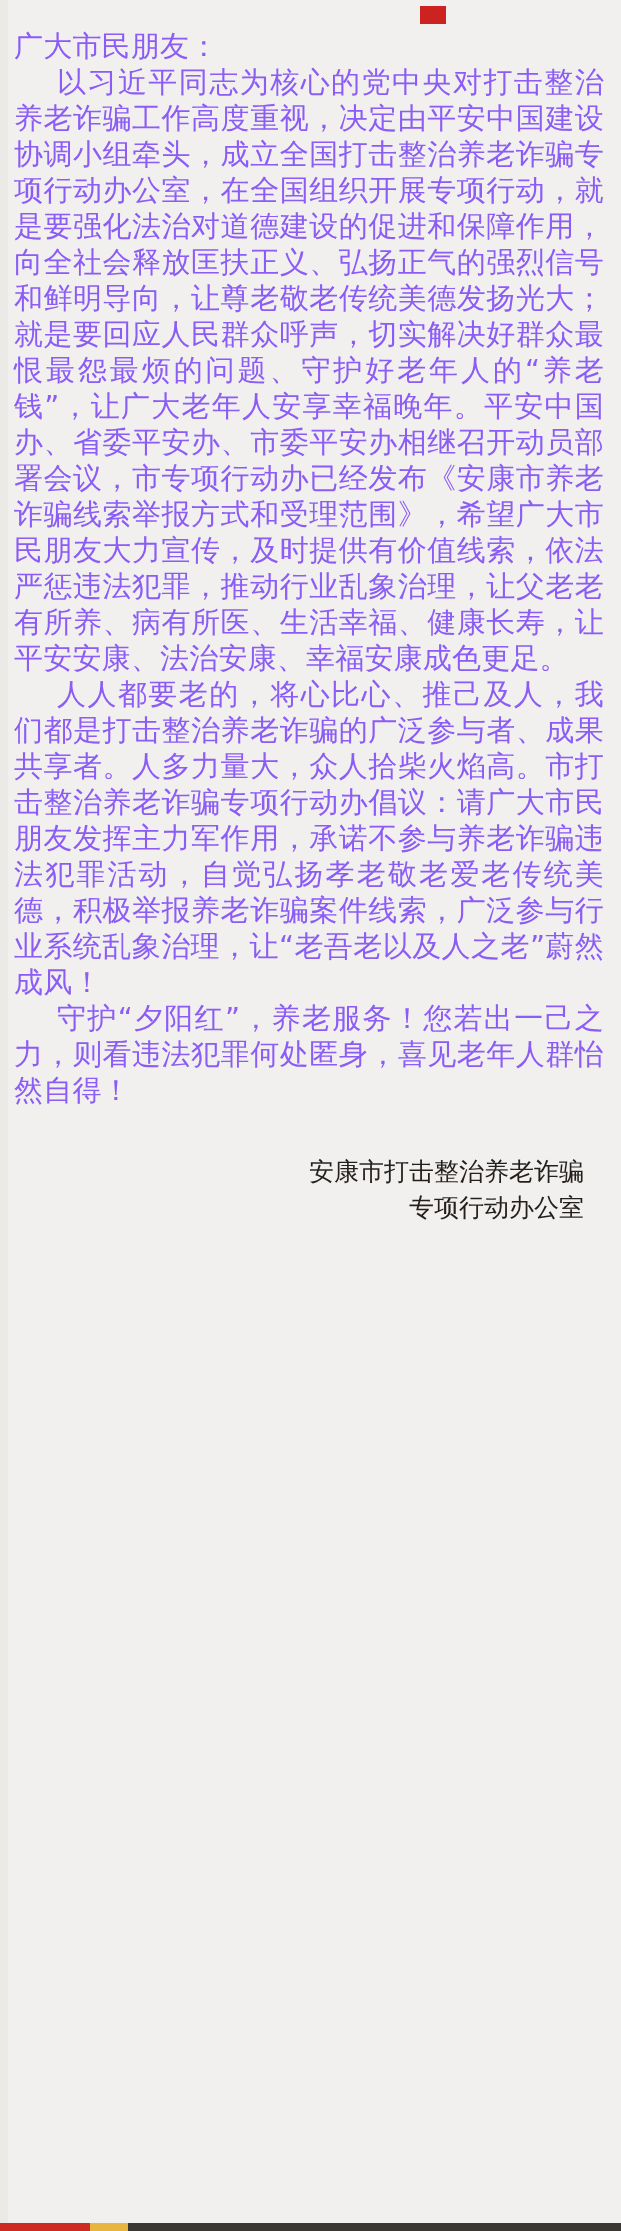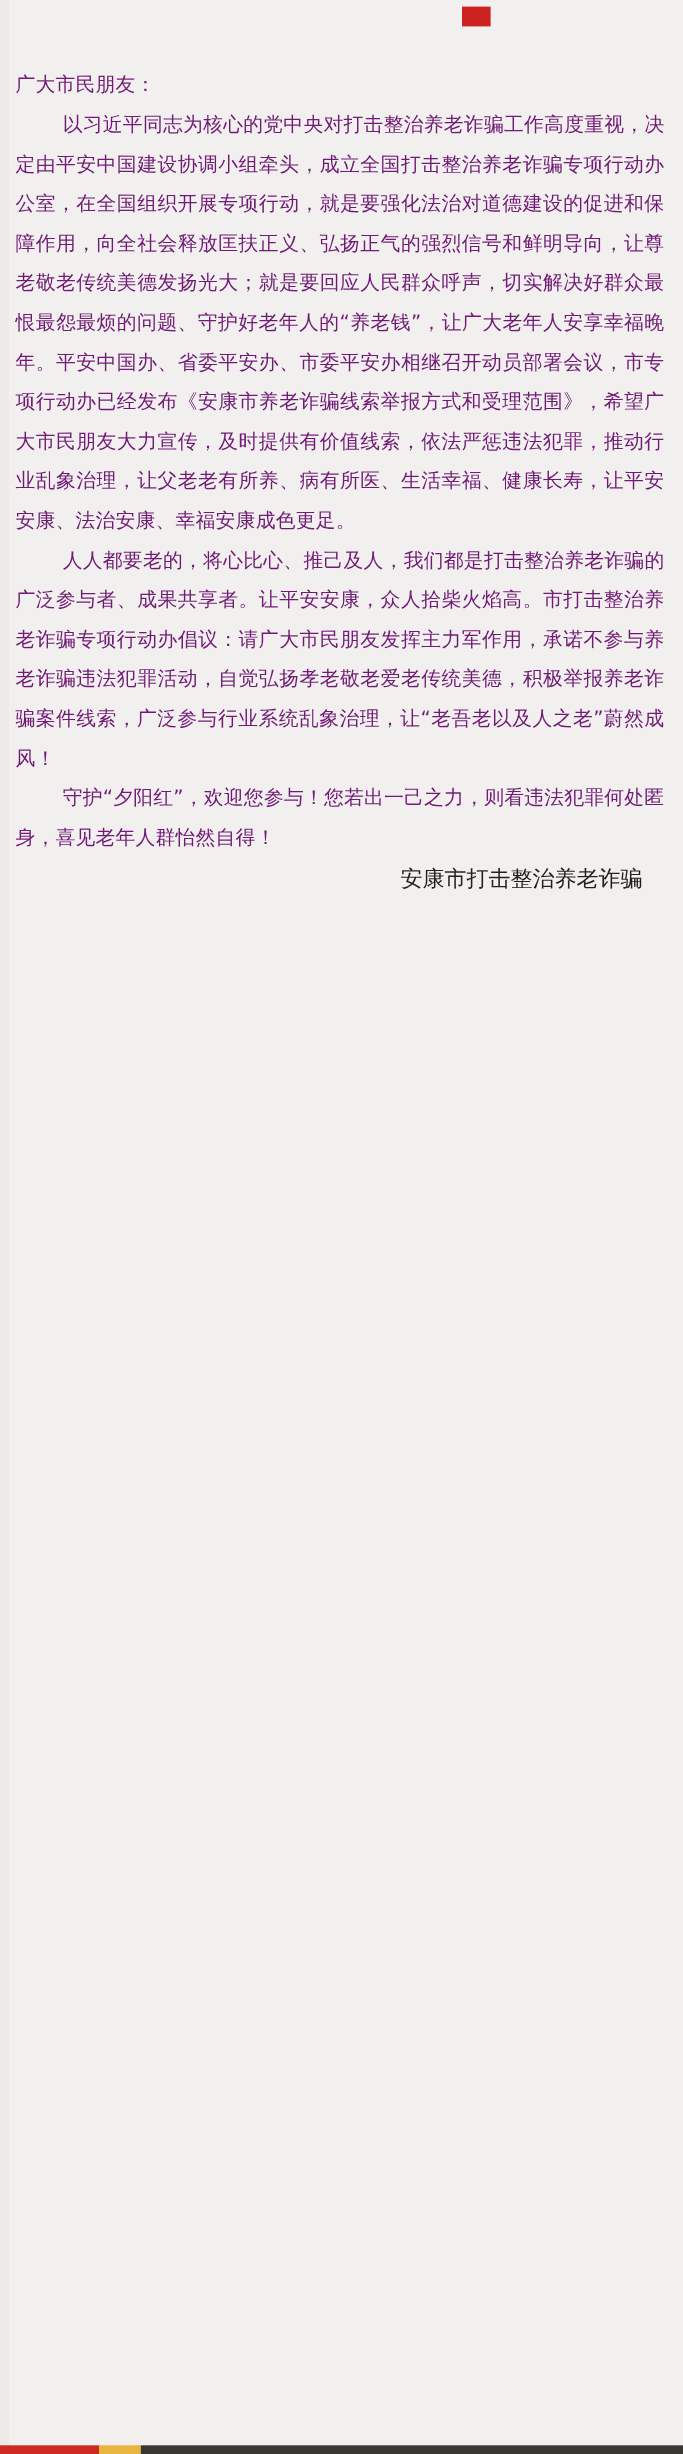--- a/index.html
+++ b/index.html
@@ -53,67 +53,68 @@
   .seg.s2 { left: 90px; width: 38px; background: #e8b63f; }
   .seg.s3 { left: 128px; width: 493px; background: #3a3632; }
 
   .content {
     position: absolute;
     left: 14px;
     top: 28px;
     width: 590px;
   }
   .doc-text {
-    color: #701a75;
-    font-size: 18px;
+    color: #8b5cf6;
+    font-size: 29px;
     line-height: 36px;
     letter-spacing: 0.2px;
     text-align: justify;
     text-justify: inter-character;
-    margin-top: 32px;
   }
   .doc-text p {
     margin: 0;
     white-space: pre-wrap;
   }
   .p-indent {
     text-indent: 43px;
   }
   .salutation {
     text-indent: 0;
   }
   .signature {
+    margin-top: 46px;
     text-align: right;
     color: #231f1c;
-    font-size: 20px;
+    font-size: 25px;
     line-height: 36px;
     padding-right: 20px;
   }
   .signature div {
     white-space: nowrap;
   }
 </style>
 </head>
 <body>
 
 <div class="page">
 
   <div class="left-rail"></div>
   <div class="top-mark"></div>
 
   <div class="content">
     <div class="doc-text">
       <p class="salutation">广大市民朋友：</p>
       <p class="p-indent">以习近平同志为核心的党中央对打击整治养老诈骗工作高度重视，决定由平安中国建设协调小组牵头，成立全国打击整治养老诈骗专项行动办公室，在全国组织开展专项行动，就是要强化法治对道德建设的促进和保障作用，向全社会释放匡扶正义、弘扬正气的强烈信号和鲜明导向，让尊老敬老传统美德发扬光大；就是要回应人民群众呼声，切实解决好群众最恨最怨最烦的问题、守护好老年人的“养老钱”，让广大老年人安享幸福晚年。平安中国办、省委平安办、市委平安办相继召开动员部署会议，市专项行动办已经发布《安康市养老诈骗线索举报方式和受理范围》，希望广大市民朋友大力宣传，及时提供有价值线索，依法严惩违法犯罪，推动行业乱象治理，让父老老有所养、病有所医、生活幸福、健康长寿，让平安安康、法治安康、幸福安康成色更足。</p>
-      <p class="p-indent">人人都要老的，将心比心、推己及人，我们都是打击整治养老诈骗的广泛参与者、成果共享者。让平安安康，众人拾柴火焰高。市打击整治养老诈骗专项行动办倡议：请广大市民朋友发挥主力军作用，承诺不参与养老诈骗违法犯罪活动，自觉弘扬孝老敬老爱老传统美德，积极举报养老诈骗案件线索，广泛参与行业系统乱象治理，让“老吾老以及人之老”蔚然成风！</p>
-      <p class="p-indent">守护“夕阳红”，欢迎您参与！您若出一己之力，则看违法犯罪何处匿身，喜见老年人群怡然自得！</p>
+      <p class="p-indent">人人都要老的，将心比心、推己及人，我们都是打击整治养老诈骗的广泛参与者、成果共享者。人多力量大，众人拾柴火焰高。市打击整治养老诈骗专项行动办倡议：请广大市民朋友发挥主力军作用，承诺不参与养老诈骗违法犯罪活动，自觉弘扬孝老敬老爱老传统美德，积极举报养老诈骗案件线索，广泛参与行业系统乱象治理，让“老吾老以及人之老”蔚然成风！</p>
+      <p class="p-indent">守护“夕阳红”，养老服务！您若出一己之力，则看违法犯罪何处匿身，喜见老年人群怡然自得！</p>
     </div>
 
     <div class="signature">
       <div>安康市打击整治养老诈骗</div>
+      <div>专项行动办公室</div>
     </div>
   </div>
 
   <div class="bottom-bars">
     <div class="seg s1"></div>
     <div class="seg s2"></div>
     <div class="seg s3"></div>
   </div>
 
 </div>

